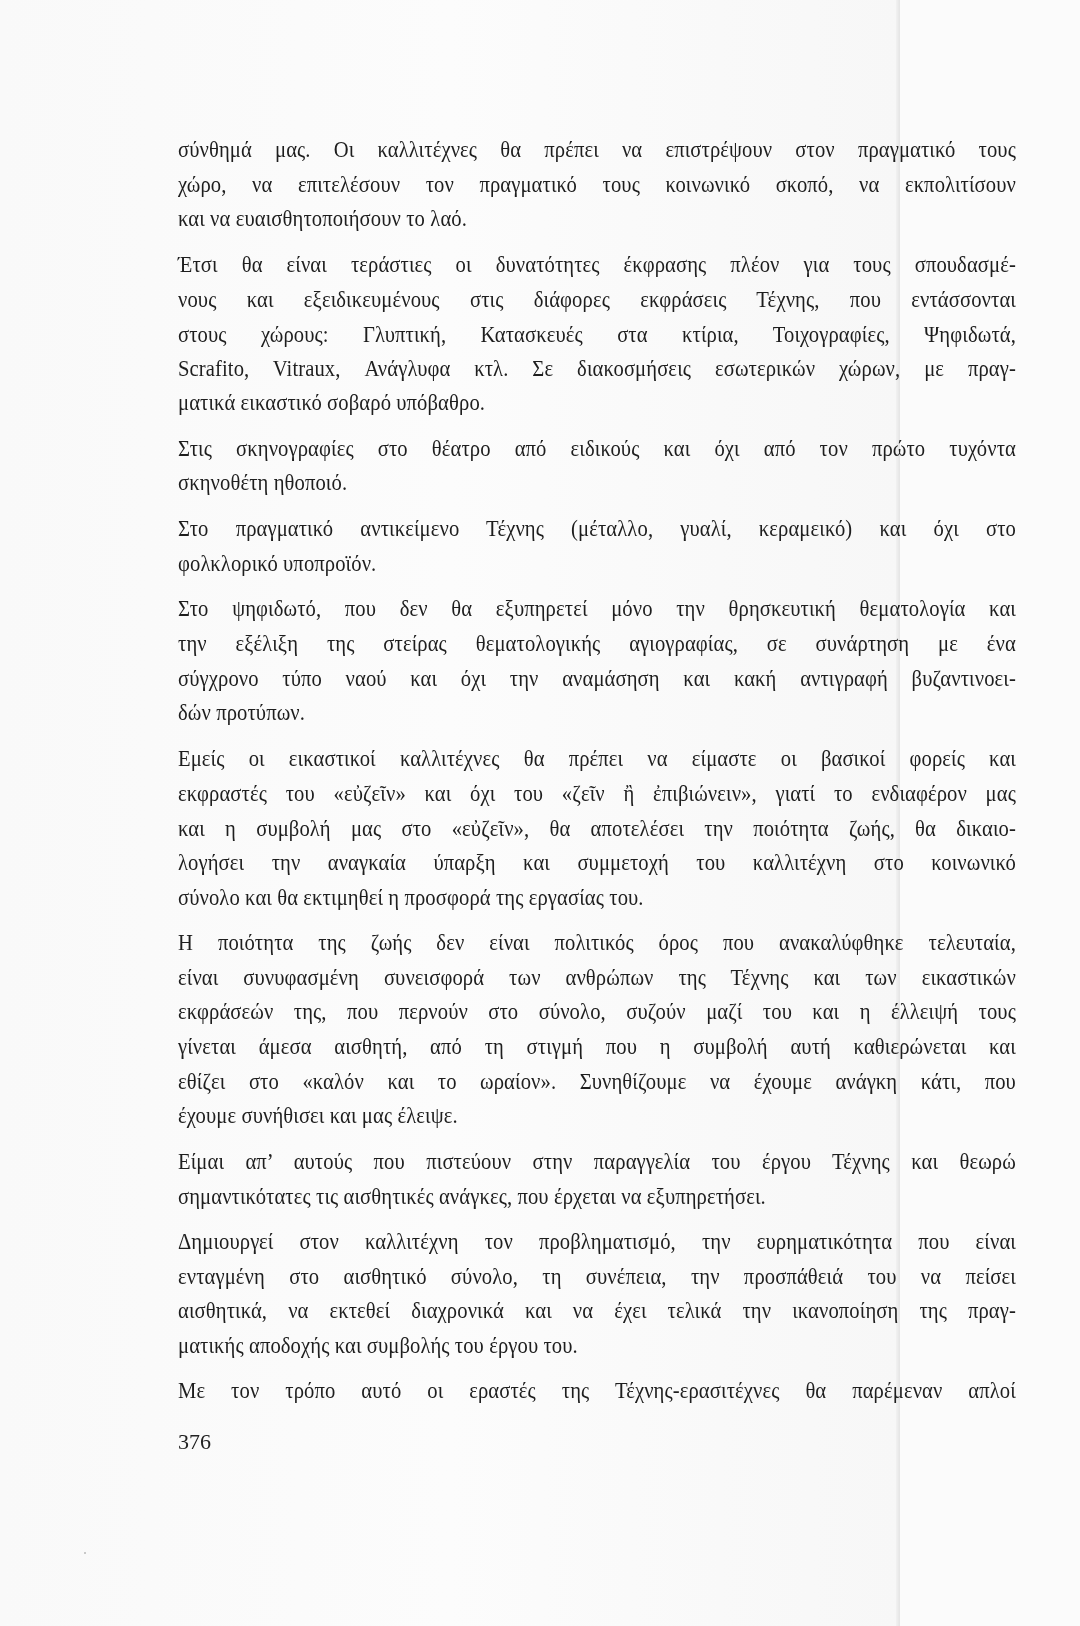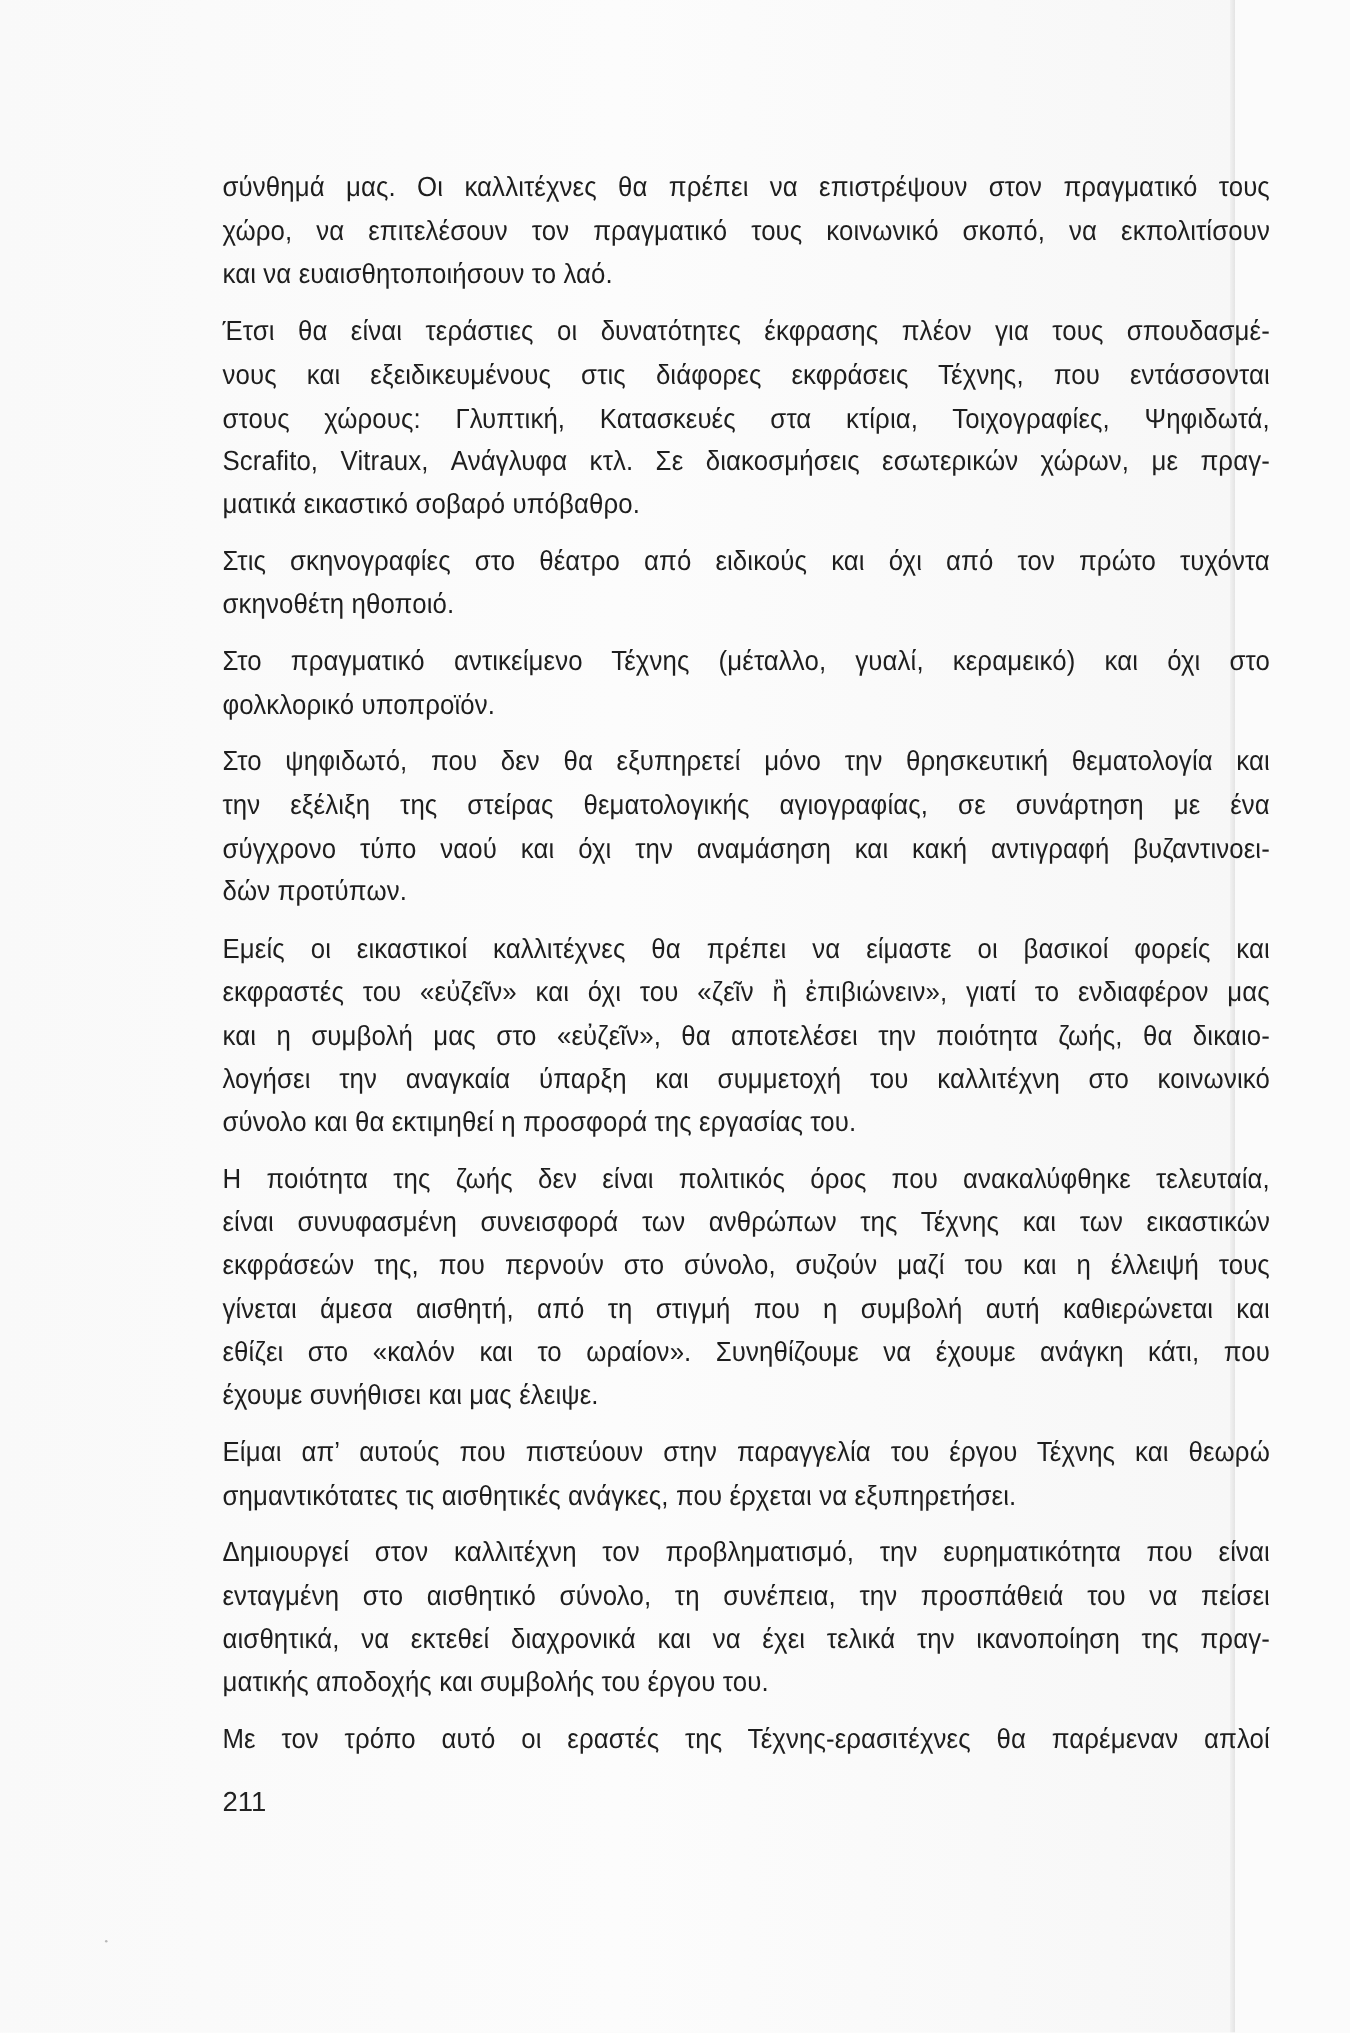--- a/index.html
+++ b/index.html
@@ -4,22 +4,23 @@
 <style>
   html, body { margin: 0; padding: 0; }
   body {
     width: 1080px; height: 1626px;
     background: #fbfbfb;
     position: relative; overflow: hidden;
     font-family: "Liberation Sans", "DejaVu Sans", sans-serif;
     color: #1e1e1e;
   }
   .page {
-    position: absolute; left: 0; top: 0; width: 988px; height: 1626px;
+    position: absolute; left: 0; top: 0; width: 900px; height: 1626px;
     background: linear-gradient(90deg, #f9f9f9 0%, #fcfcfc 50%, #f7f7f7 100%);
+    font-family: Liberation Serif, serif;
   }
   .right-edge {
     position: absolute; top: 0; right: 0; width: 4px; height: 1626px;
     background: linear-gradient(90deg, #f2f2f2, #e4e4e4);
   }
   .text-block {
     position: absolute; left: 178px; top: 0; width: 838px;
   }
   .line {
     position: absolute; left: 0; width: 838px;
@@ -108,15 +109,15 @@
       <div class="line just" style="top:1263px">ενταγμένη στο αισθητικό σύνολο, τη συνέπεια, την προσπάθειά του να πείσει</div>
       <div class="line just" style="top:1297px">αισθητικά, να εκτεθεί διαχρονικά και να έχει τελικά την ικανοποίηση της πραγ-</div>
       <div class="line last" style="top:1332px">ματικής αποδοχής και συμβολής του έργου του.</div>
     </div>
 
     <div>
       <div class="line just" style="top:1377px">Με τον τρόπο αυτό οι εραστές της Τέχνης-ερασιτέχνες θα παρέμεναν απλοί</div>
     </div>
   </div>
 
-  <div class="page-number">211</div>
+  <div class="page-number">376</div>
   <div class="speck"></div>
 </div>
 
 </body></html>

